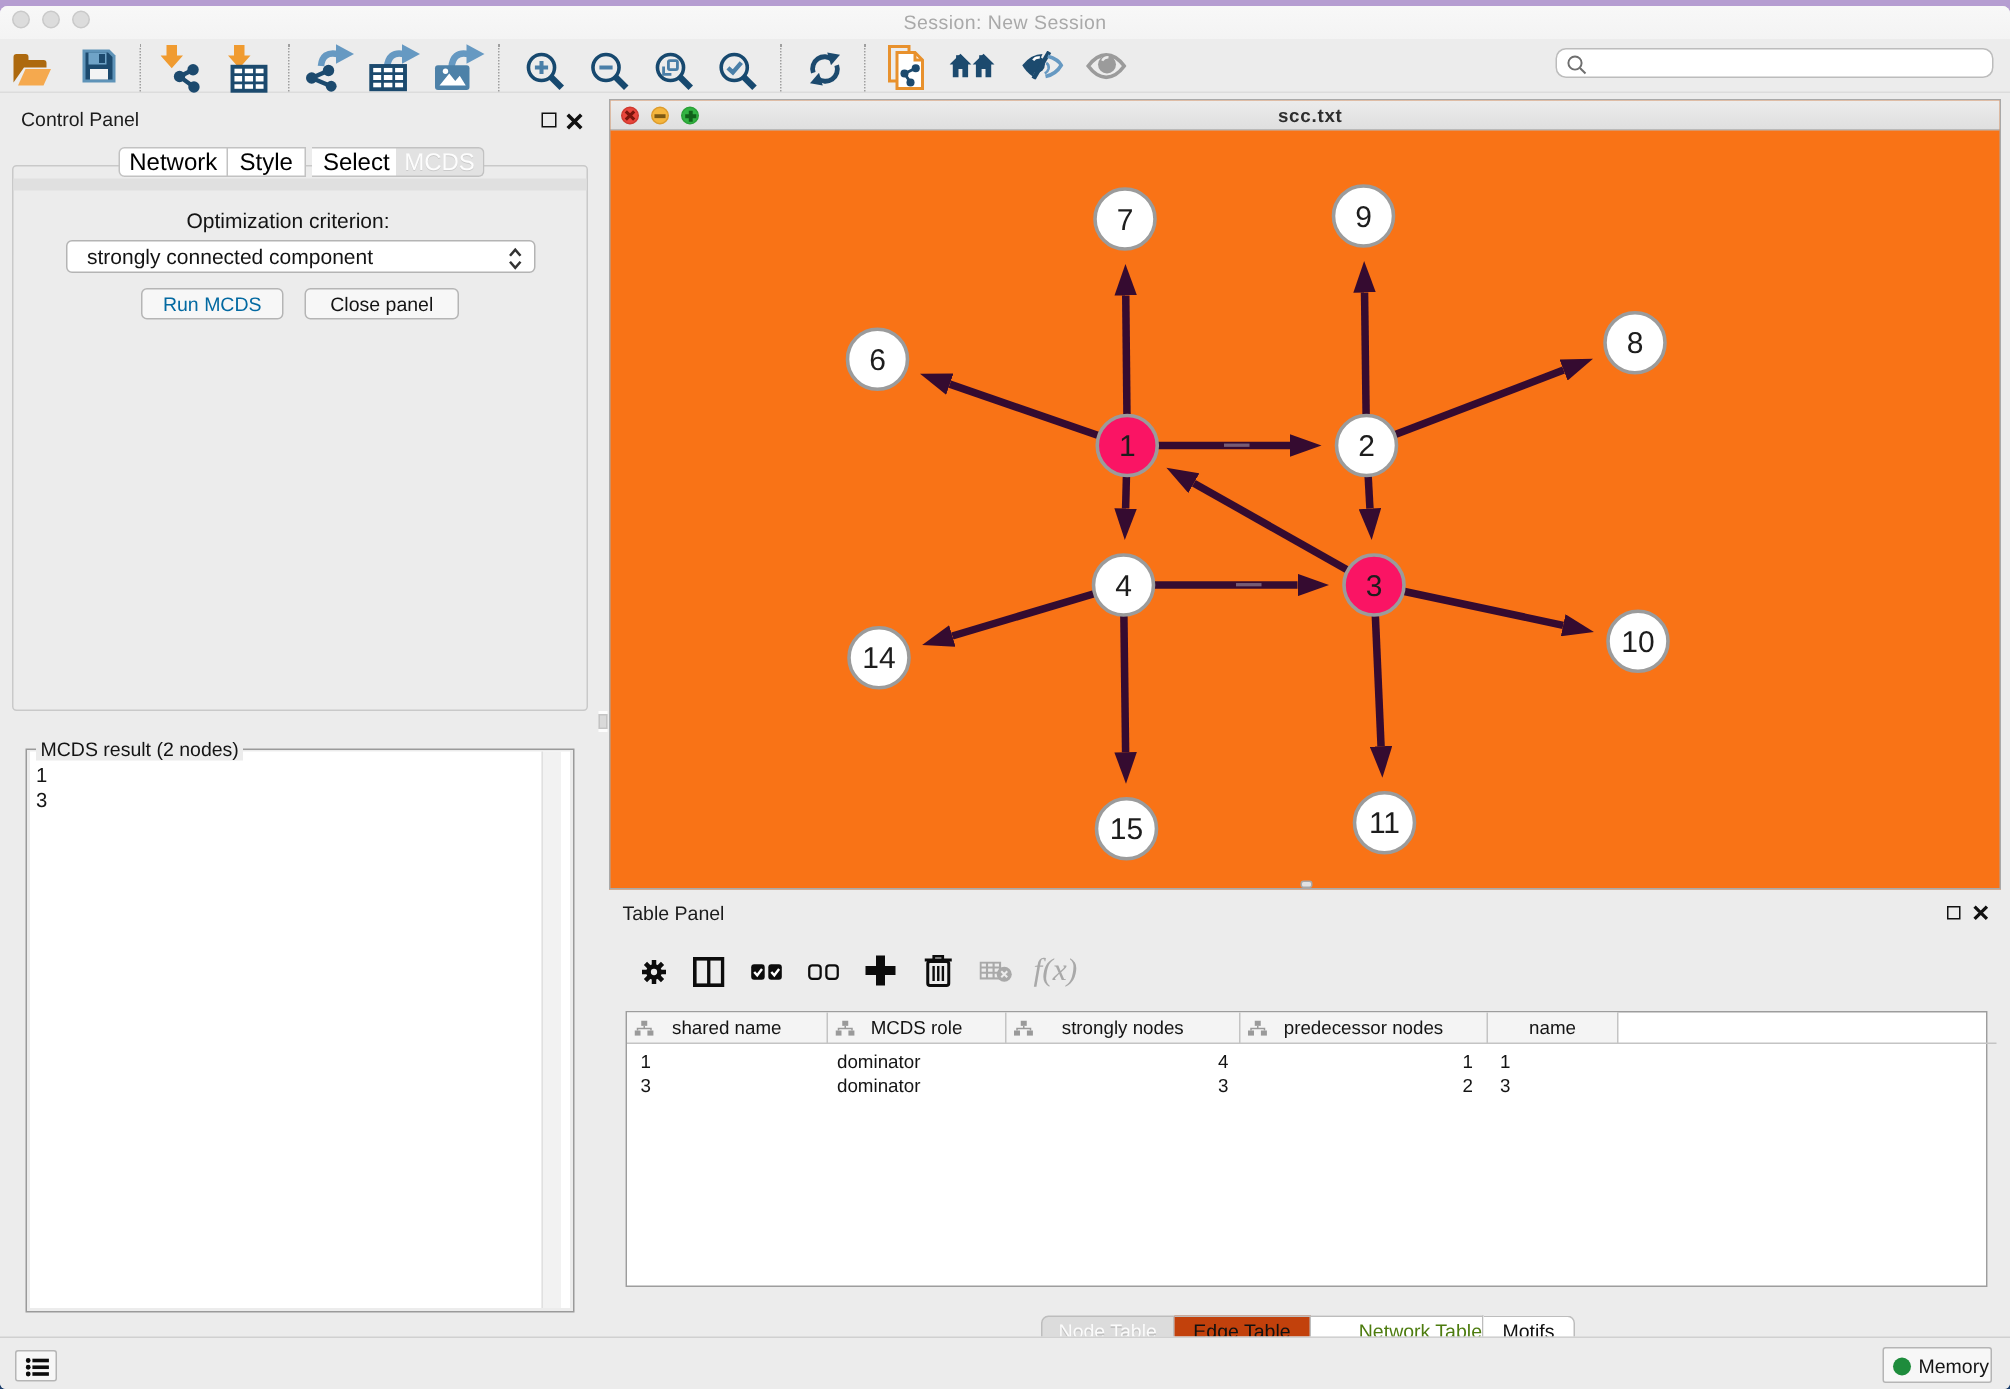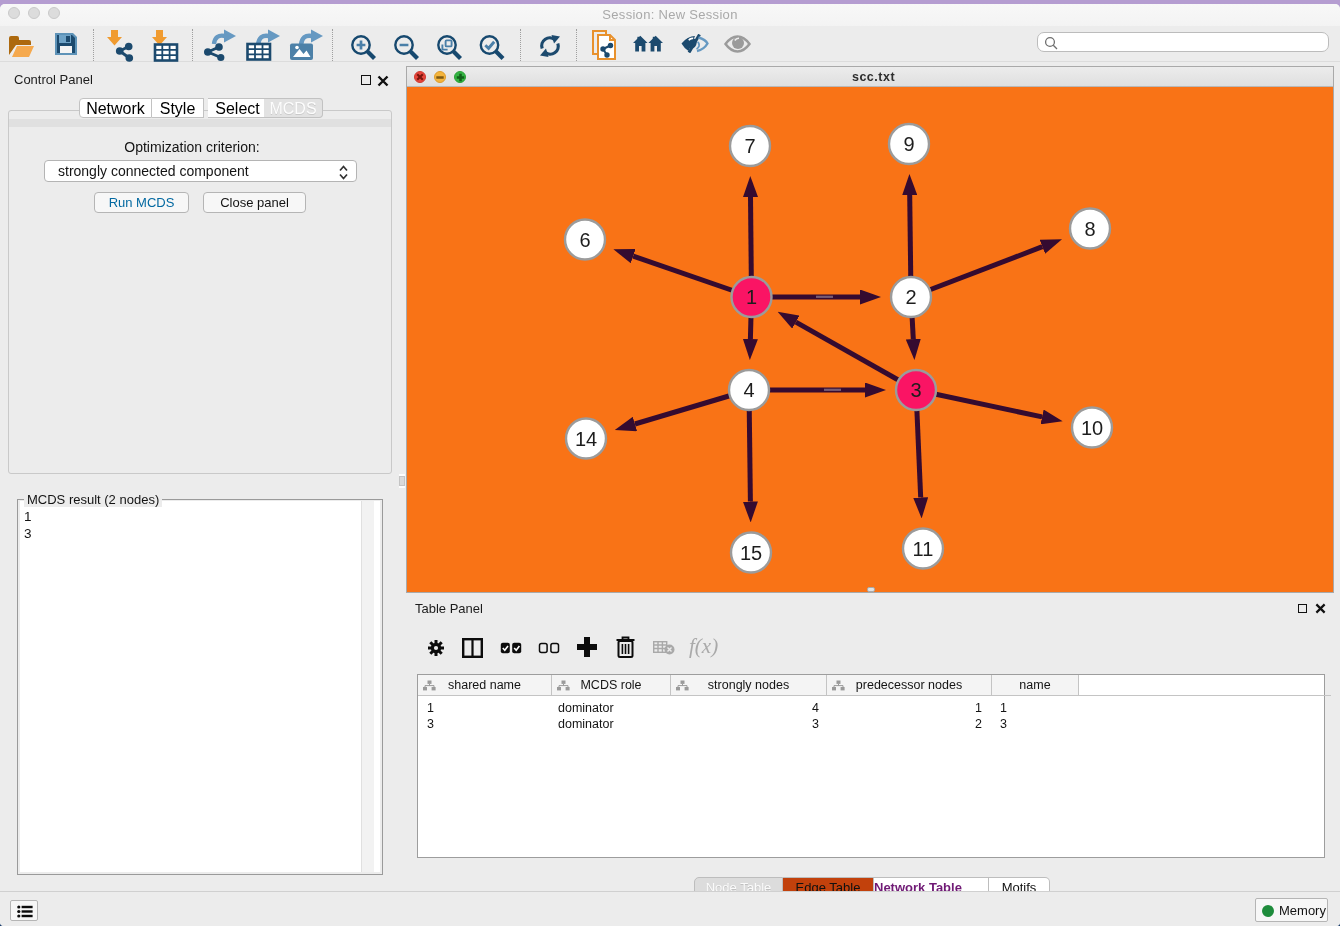--- a/index.html
+++ b/index.html
@@ -374,21 +374,21 @@
       <div style="position:absolute;left:594px;top:103px;font-size:12.5px;color:#141414;">1</div>
       <div style="position:absolute;left:21px;top:119px;font-size:12.5px;color:#141414;">3</div>
       <div style="position:absolute;left:152px;top:119px;font-size:12.5px;color:#141414;">dominator</div>
       <div style="position:absolute;left:265px;top:119px;width:148px;text-align:right;font-size:12.5px;color:#141414;">3</div>
       <div style="position:absolute;left:421px;top:119px;width:155px;text-align:right;font-size:12.5px;color:#141414;">2</div>
       <div style="position:absolute;left:594px;top:119px;font-size:12.5px;color:#141414;">3</div>
 
       <div style="position:absolute;left:288px;top:267px;height:20px;display:flex;font-size:13px;margin-top:12px;">
         <div style="width:89px;background:#dcdcdc;border:1px solid #bdbdbd;border-radius:5px 0 0 5px;text-align:center;line-height:19px;color:#fbfbfb;text-shadow:0 1px 0 #c0c0c0;">Node Table</div>
         <div style="width:91px;background:#c2410c;border:1px solid #bdbdbd;border-left:none;text-align:center;line-height:19px;color:#111;">Edge Table</div>
-        <div style="width:115px;background:#fff;border:1px solid #bdbdbd;border-left:none;text-align:left;line-height:19px;color:#701a75;font-weight:bold;">Network Table</div>
+        <div style="width:115px;background:#fff;border:1px solid #bdbdbd;border-left:none;text-align:right;line-height:19px;color:#4d7c0f;">Network Table</div>
         <div style="width:61px;background:#fff;border:1px solid #bdbdbd;border-left:none;border-radius:0 5px 5px 0;text-align:center;line-height:19px;color:#111;">Motifs</div>
       </div>
     </div>
   </div>
   <div id="statusbar">
     <div class="btnlike" style="left:10px;top:8px;width:28px;height:21px;border-radius:2px;">
       <svg style="position:absolute;left:6px;top:4px;" width="16" height="13" viewBox="0 0 16 13">
         <g fill="#0c0c0c">
           <circle cx="1.8" cy="2" r="1.6"></circle>
             <circle cx="1.8" cy="6.5" r="1.6"></circle>

